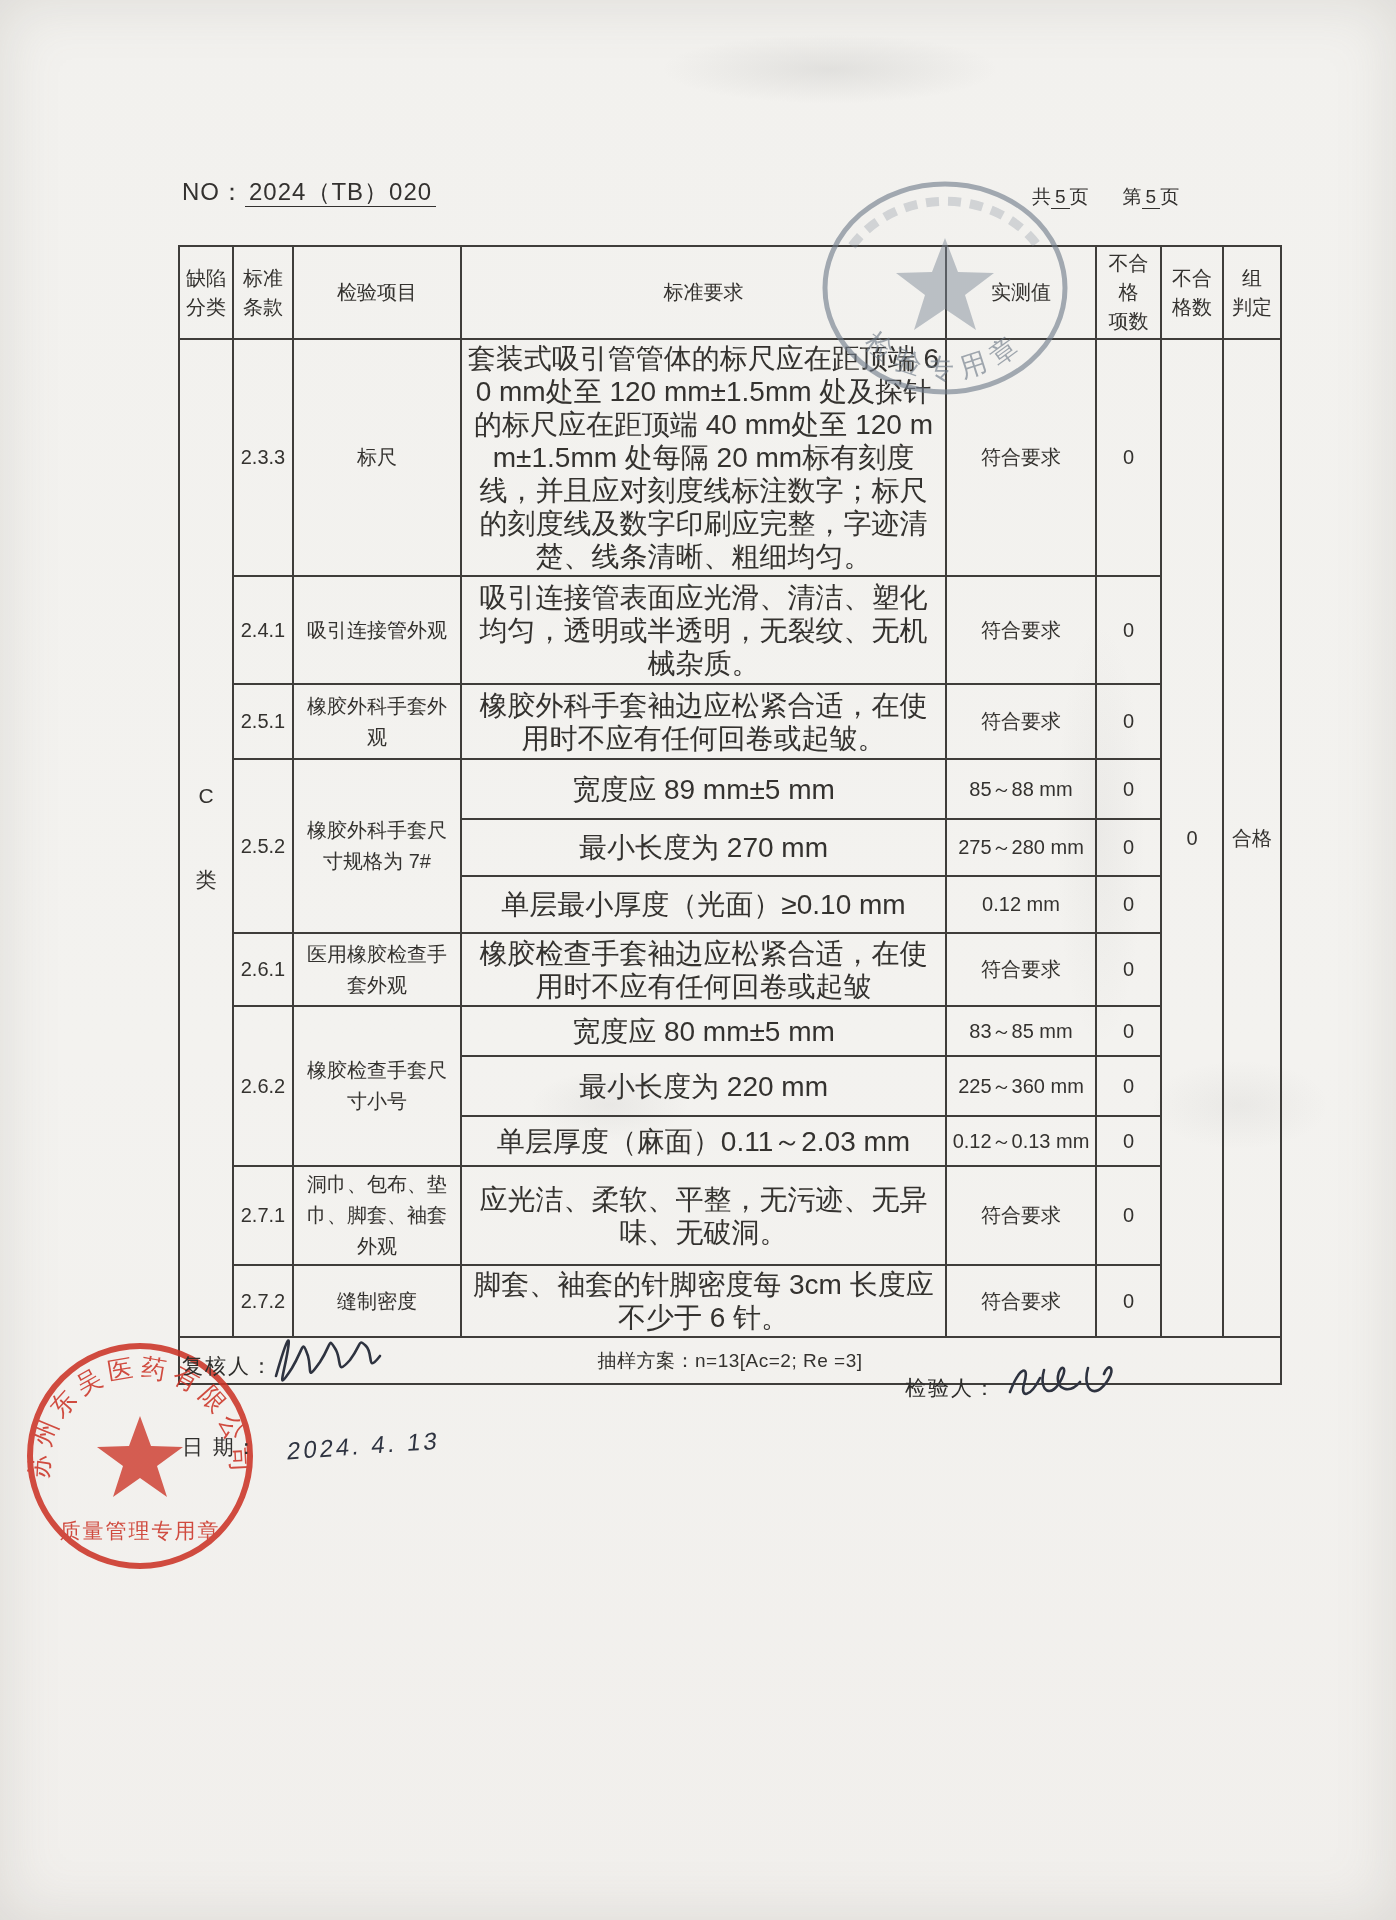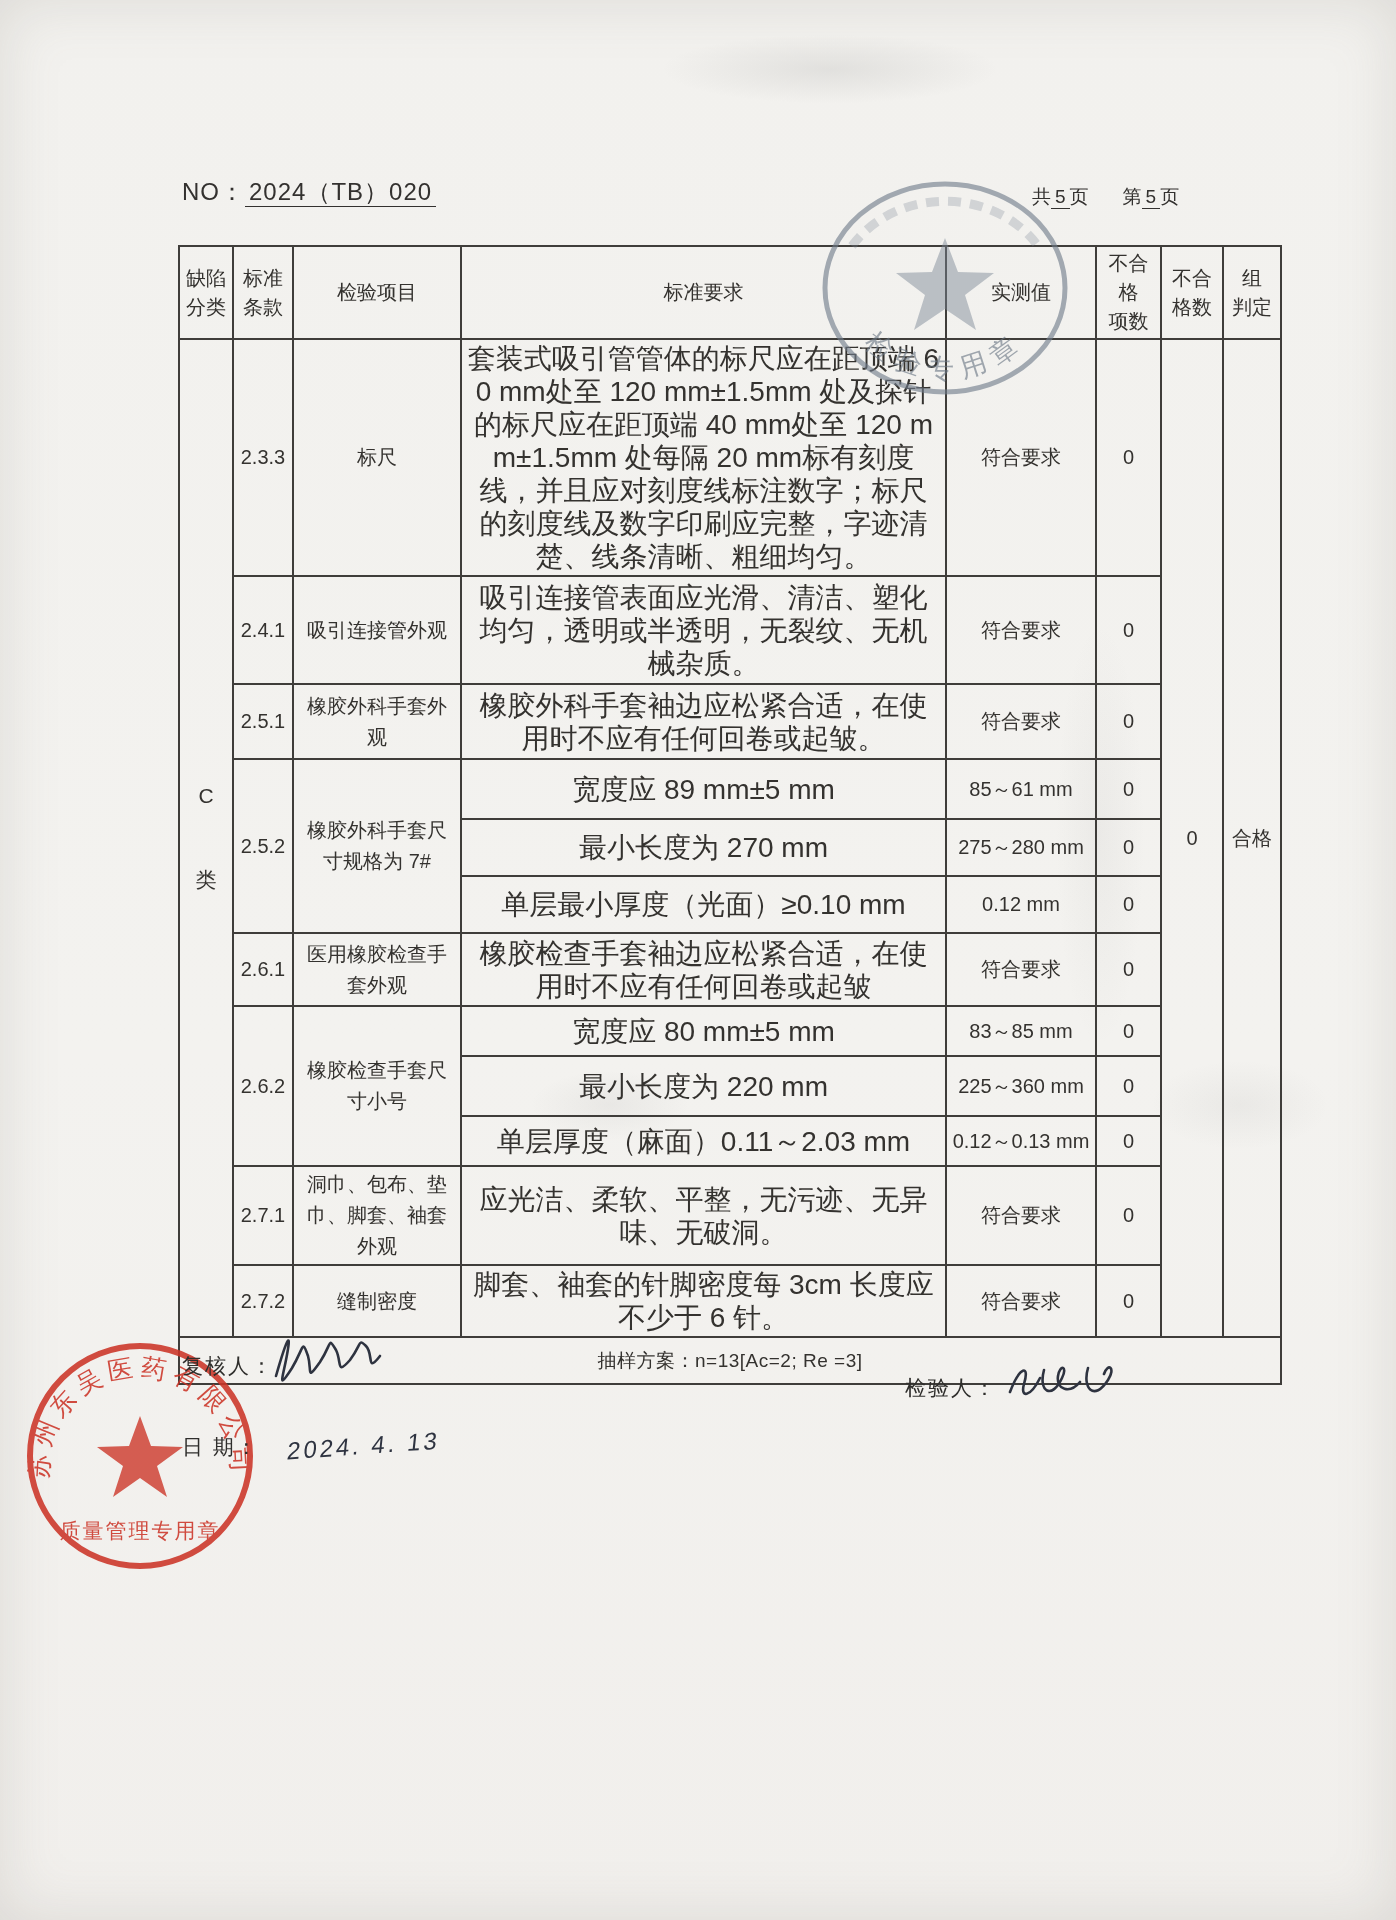--- a/index.html
+++ b/index.html
@@ -159,21 +159,21 @@
         <td class="item">橡胶外科手套外观</td>
         <td class="req">橡胶外科手套袖边应松紧合适，在使用时不应有任何回卷或起皱。</td>
         <td class="meas">符合要求</td>
         <td class="num">0</td>
       </tr>
 
       <tr style="height:60px">
         <td rowspan="3">2.5.2</td>
         <td class="item" rowspan="3">橡胶外科手套尺寸规格为 7#</td>
         <td class="req">宽度应 89 mm±5 mm</td>
-        <td class="meas">85～61 mm</td>
+        <td class="meas">85～88 mm</td>
         <td class="num">0</td>
       </tr>
       <tr style="height:57px">
         <td class="req">最小长度为 270 mm</td>
         <td class="meas">275～280 mm</td>
         <td class="num">0</td>
       </tr>
       <tr style="height:57px">
         <td class="req">单层最小厚度（光面）≥0.10 mm</td>
         <td class="meas">0.12 mm</td>

